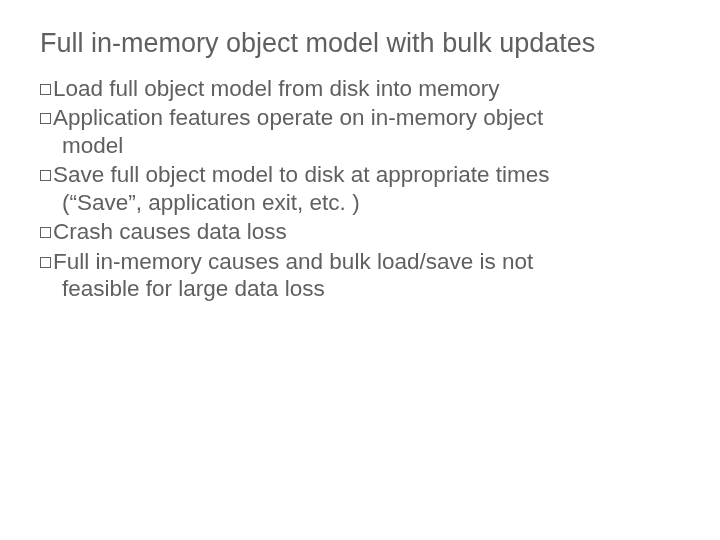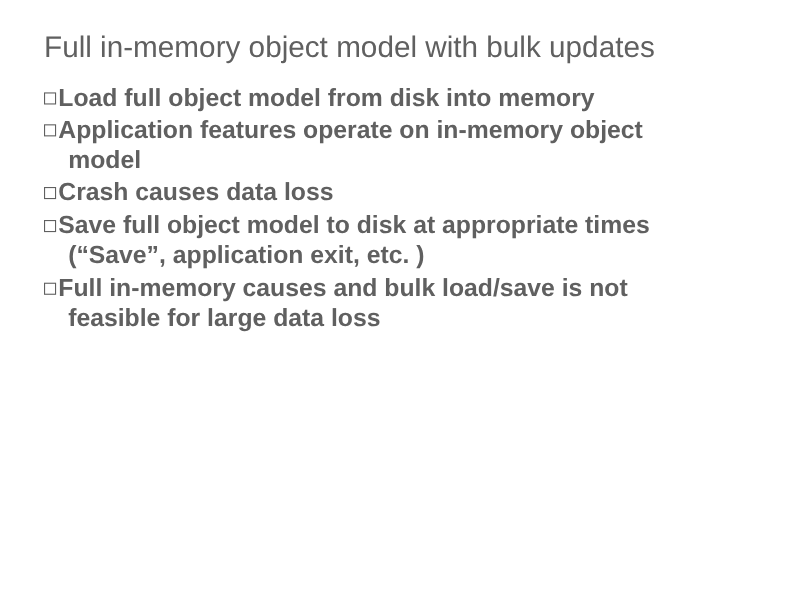--- a/index.html
+++ b/index.html
@@ -24,21 +24,20 @@
     margin: 0 0 16px 0;
     letter-spacing: 0px;
   }
   .bullets {
     font-size: 22.5px;
     line-height: 1.22;
     color: #606060;
   }
   .item {
     margin: 0 0 2px 0;
-    font-weight: bold;
   }
   .marker {
     display: inline-block;
     width: 11px;
     height: 11px;
     border: 1.6px solid #606060;
     box-sizing: border-box;
     margin-right: 2px;
     position: relative;
     top: -1px;
@@ -58,26 +57,26 @@
     <div class="item">
       <span class="marker"></span><span>Load full object model from disk into memory</span>
     </div>
 
     <div class="item">
       <span class="marker"></span><span>Application features operate on in-memory object</span>
       <div class="cont">model</div>
     </div>
 
     <div class="item">
-      <span class="marker"></span><span>Crash causes data loss</span>
+      <span class="marker"></span><span>Save full object model to disk at appropriate times</span>
+      <div class="cont">(“Save”, application exit, etc. )</div>
     </div>
 
     <div class="item">
-      <span class="marker"></span><span>Save full object model to disk at appropriate times</span>
-      <div class="cont">(“Save”, application exit, etc. )</div>
+      <span class="marker"></span><span>Crash causes data loss</span>
     </div>
 
     <div class="item">
       <span class="marker"></span><span>Full in-memory causes and bulk load/save is not</span>
       <div class="cont">feasible for large data loss</div>
     </div>
 
   </div>
 </div>
 

